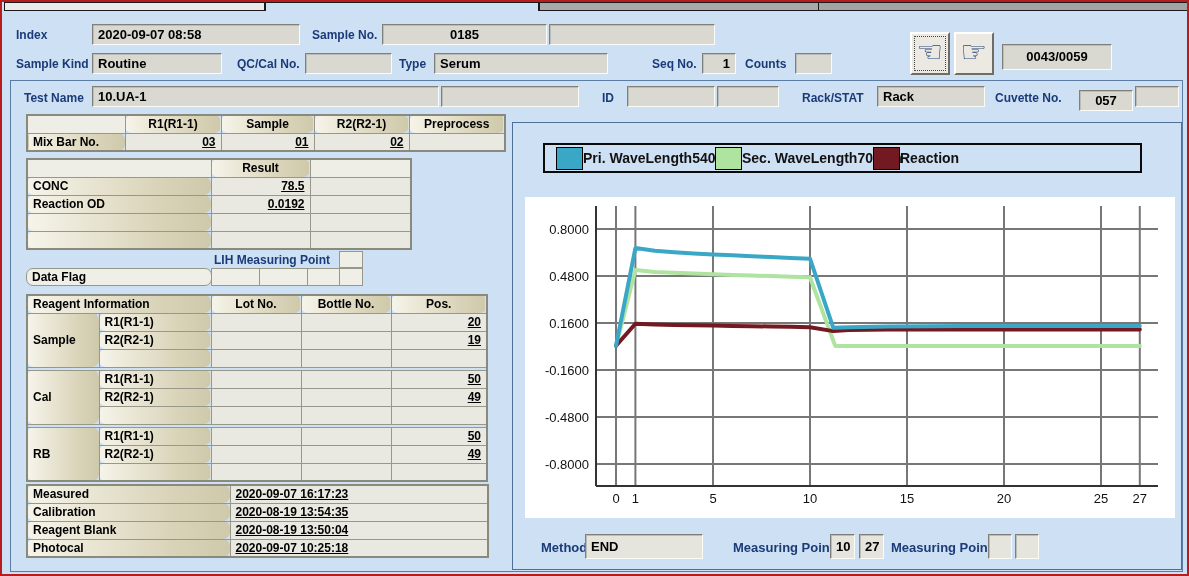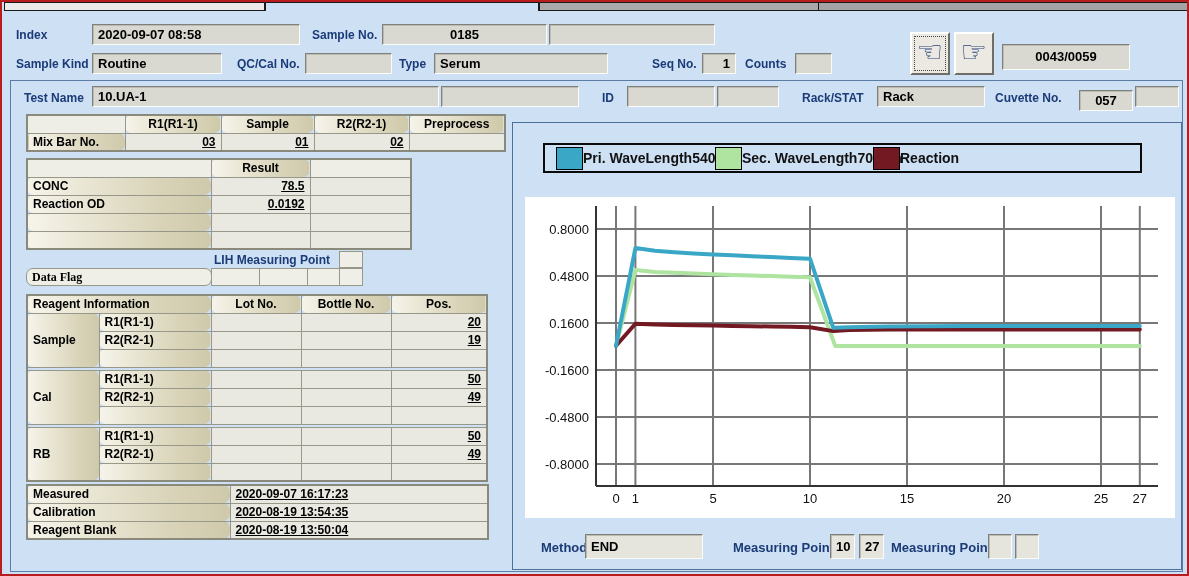--- a/index.html
+++ b/index.html
@@ -31,21 +31,21 @@
   .btn.focused::after { content:""; position:absolute; inset:2px; border:1px dotted #444; }
   .groupbox { position:absolute; left:8px; top:78px; width:1173px; height:492px; border:1px solid #5b7ca5; }
   
   table.tbl { position:absolute; border-collapse:collapse; table-layout:fixed; font-size:12px; font-weight:bold; border:2px solid #8a8a7c; }
   .tbl td { border:1px solid #98988a; height:18px; padding:0 5px; overflow:hidden; white-space:nowrap; }
   .hd { background:linear-gradient(90deg,#f6f4ea 0%,#d9d4b9 70%,#cfc9ab 100%);border-radius:7px; }
   .flat { background:#efeee6; }
   .cel { background:#e9e9e2;text-decoration:underline; }
   .ctr { text-align:center; } .rgt { text-align:right; }
   .gap td { border:none; background:transparent; height:3px; padding:0; }
-  .minicell { position:absolute; background:#efefe8; border:1px solid #98988a; height:17px;font-family:Liberation Serif, serif; }
+  .minicell { position:absolute; background:#efefe8; border:1px solid #98988a; height:17px; }
   
   .panel { position:absolute; left:510px; top:120px; width:670px; height:448px; border:1px solid #4f7096; }
   .legend { position:absolute; left:30px; top:20px; width:599px; height:30px; border:2px solid #0a0a0a; }
   .litem { position:absolute; top:2px; height:24px; }
   .sw { display:inline-block; width:27px; height:23px; border:1px solid #000; vertical-align:middle; }
   .ltxt { display:inline-block; font-size:14px; color:#111; vertical-align:middle; line-height:23px; }
   .chartbg { position:absolute; left:12px; top:74px; width:650px; height:321px; background:#fff; }
   .grid { stroke:#777; stroke-width:2; }
   .axis { stroke:#333; stroke-width:2; }
   .ylab { font:13px "Liberation Sans",sans-serif; text-anchor:end; fill:#111; }
@@ -74,21 +74,21 @@
   <div class="fld" style="left:303px;top:51px;width:87px"></div>
   <div class="lbl" style="left:397px;top:55px">Type</div>
   <div class="fld" style="left:432px;top:51px;width:174px">Serum</div>
   <div class="lbl" style="left:650px;top:55px">Seq No.</div>
   <div class="fld r" style="left:700px;top:51px;width:34px">1</div>
   <div class="lbl" style="left:743px;top:55px">Counts</div>
   <div class="fld" style="left:793px;top:51px;width:37px"></div>
 
   <div class="btn focused" style="left:908px;top:30px"><span>☜</span></div>
   <div class="btn" style="left:952px;top:30px"><span>☞</span></div>
-  <div class="fld c" style="left:1000px;top:42px;width:128px;height:26px;line-height:24px">0043/0059</div>
+  <div class="fld c" style="left:1000px;top:42px;width:110px;height:26px;line-height:24px">0043/0059</div>
 
   <div class="groupbox"></div>
 
   <div class="lbl" style="left:22px;top:89px">Test Name</div>
   <div class="fld" style="left:90px;top:84px;width:347px">10.UA-1</div>
   <div class="fld" style="left:439px;top:84px;width:138px"></div>
   <div class="lbl" style="left:600px;top:89px">ID</div>
   <div class="fld" style="left:625px;top:84px;width:88px"></div>
   <div class="fld" style="left:715px;top:84px;width:62px"></div>
   <div class="lbl" style="left:800px;top:89px">Rack/STAT</div>
@@ -258,20 +258,24 @@
       <td class="hd">Measured</td>
       <td class="cel">2020-09-07 16:17:23</td>
     </tr>
     <tr style="height:17px">
       <td class="hd">Calibration</td>
       <td class="cel">2020-08-19 13:54:35</td>
     </tr>
     <tr style="height:17px">
       <td class="hd">Reagent Blank</td>
       <td class="cel">2020-08-19 13:50:04</td>
+    </tr>
+    <tr style="height:17px">
+      <td class="hd">Photocal</td>
+      <td class="cel">2020-09-07 10:25:18</td>
     </tr>
   </tbody>
     </table>
 
   <div class="panel">
     <div class="legend">
       <div class="litem" style="left:11px">
         <span class="sw legend-swatch" style="background: rgb(59, 167, 199);"></span><span class="ltxt">Pri. WaveLength540nm</span>
       </div>
       <div class="litem" style="left:170px">

